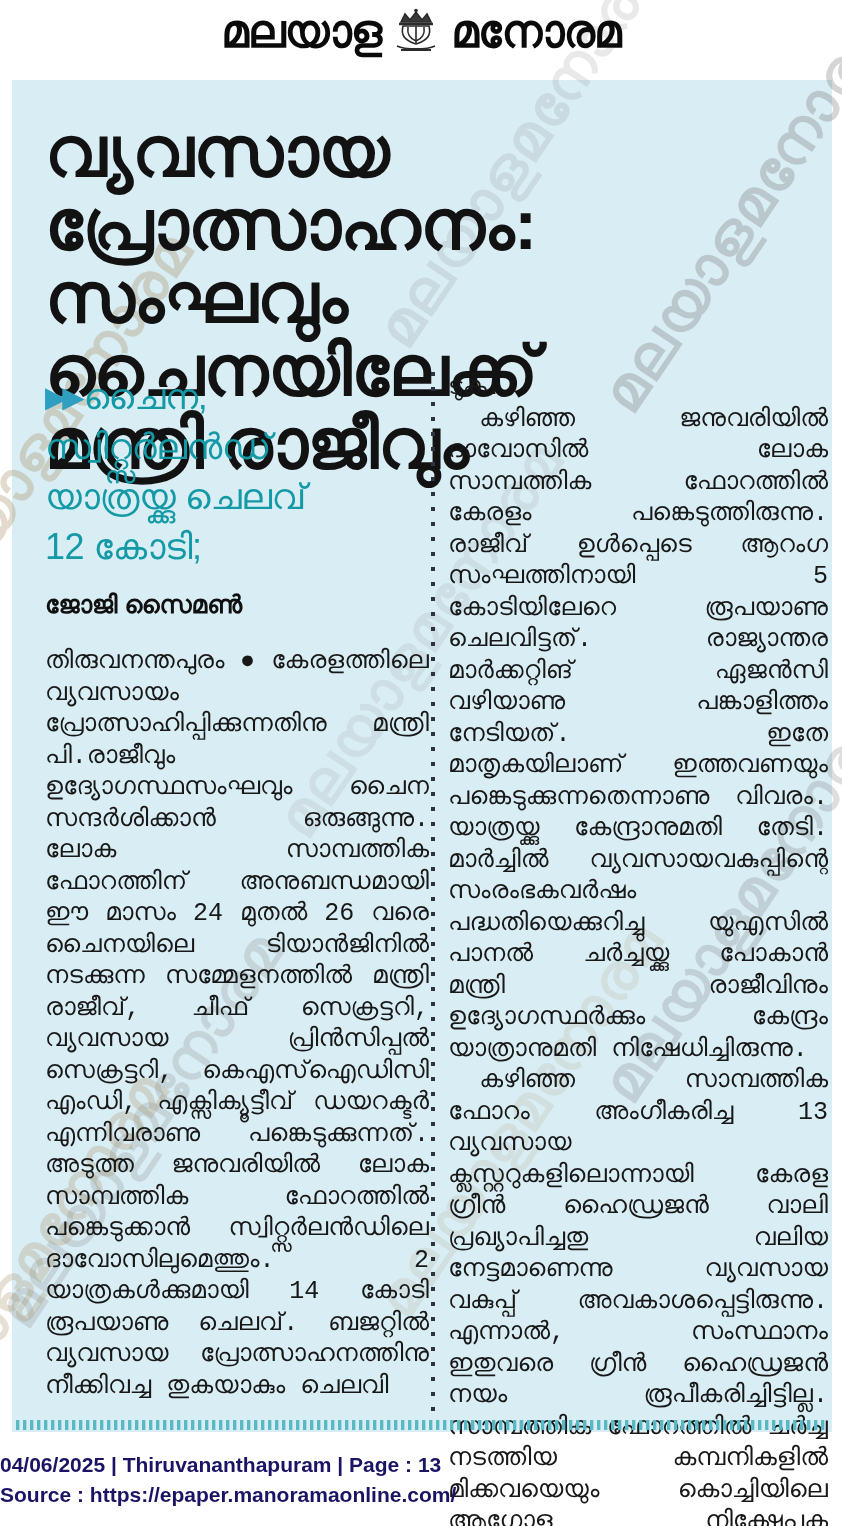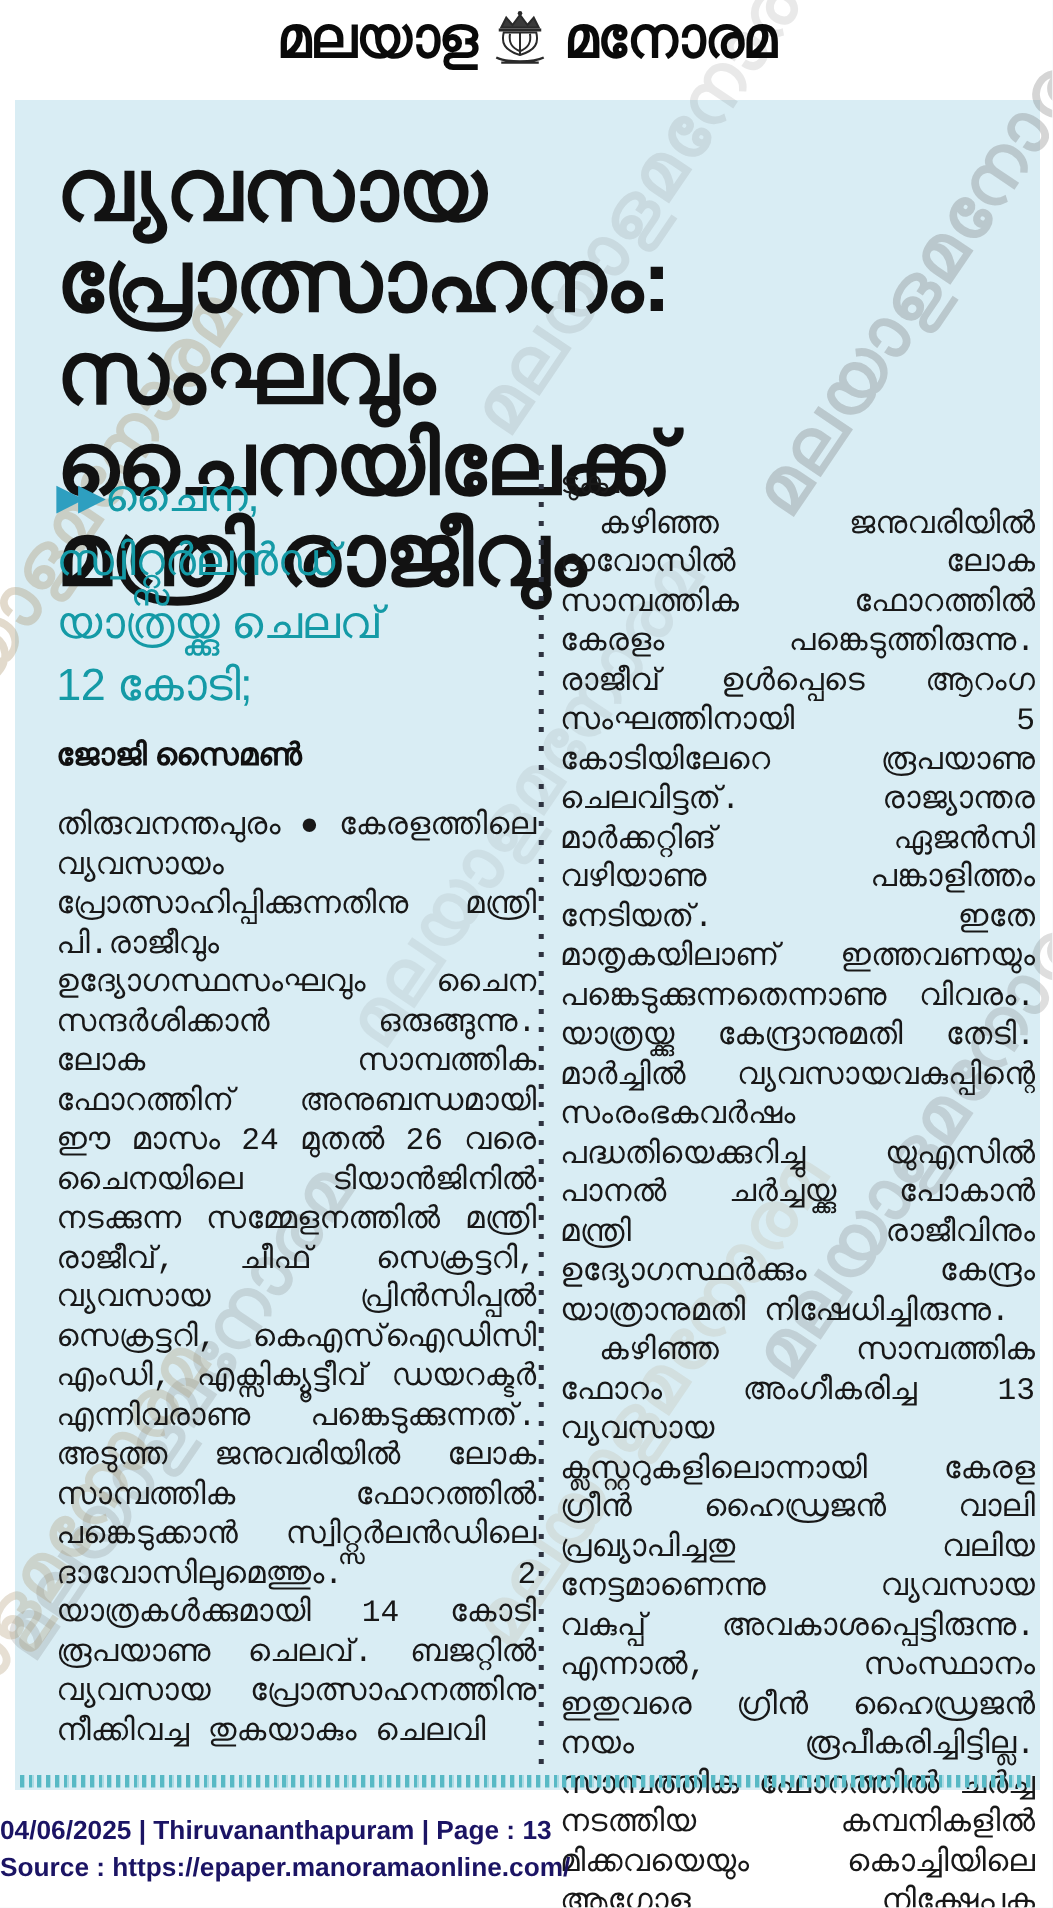--- a/index.html
+++ b/index.html
@@ -55,21 +55,21 @@
     background:repeating-linear-gradient(180deg,var(--divider-dark) 0 4px,transparent 4px 15px);
   }
   .col-right{width:380px;flex:0 0 auto;}
   .subhead{
     color:var(--accent-teal);font-size:36px;line-height:50px;font-weight:400;letter-spacing:-0.5px;
   }
   .subhead .sub-line{display:block;}
   .arrow-icon{
     color:var(--arrow-blue);font-size:29px;letter-spacing:-5px;margin-right:4px;vertical-align:2px;
   }
-  .byline{margin-top:18px;font-weight:700;font-size:25px;color:#101010;font-family:Liberation Serif, serif;}
+  .byline{margin-top:18px;font-weight:700;font-size:25px;color:#101010;}
   .body-text{
     font-size:25px;line-height:31.5px;color:var(--body-black);text-align:justify;
     text-justify:inter-word;margin:0;font-family:Liberation Mono, monospace;
   }
   .col-left .body-text{margin-top:26px;}
   .para{margin:0;}
   .para-indent{text-indent:1.25em;}
   
   .bottom-dashes{
     position:absolute;left:16px;top:1420px;width:812px;height:10px;z-index:2;

